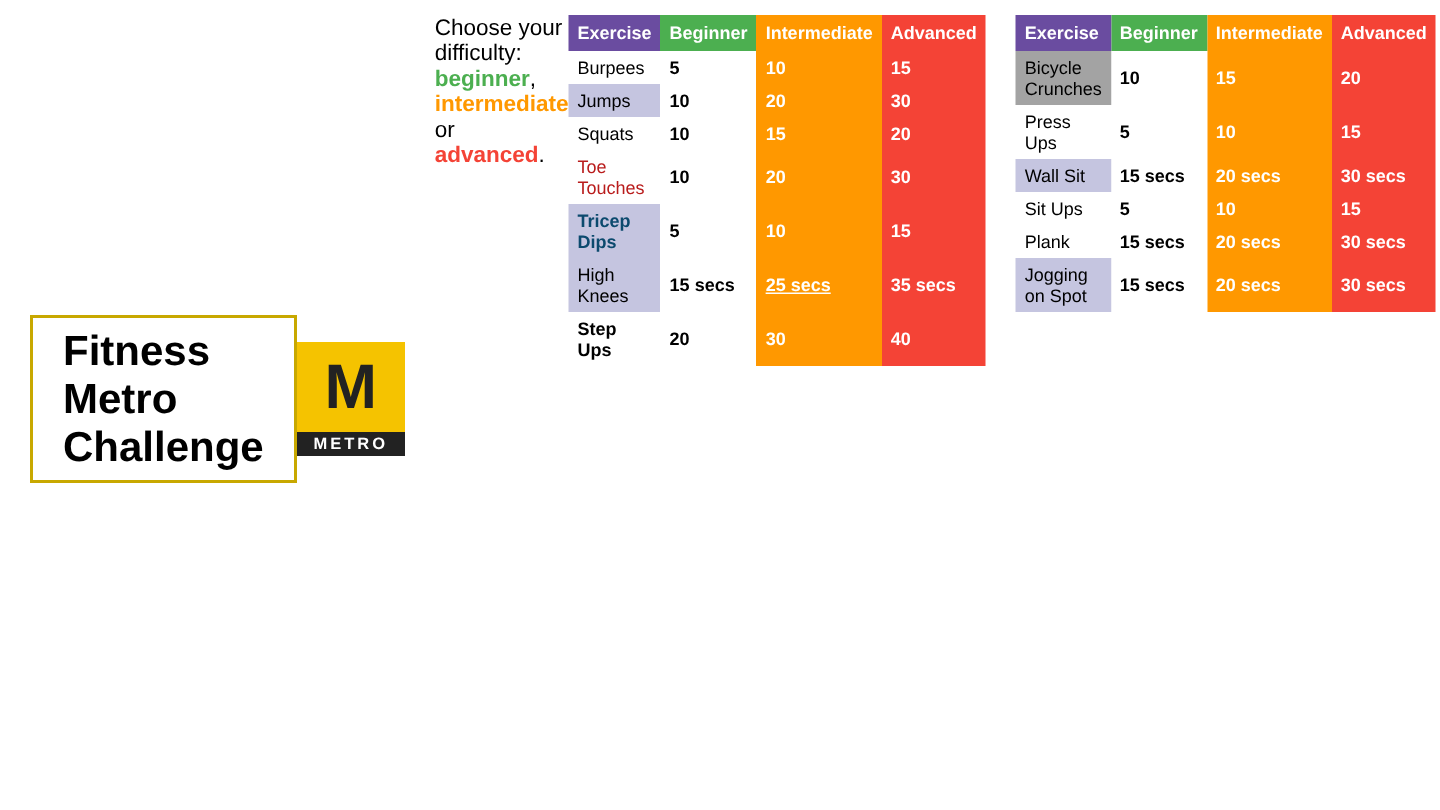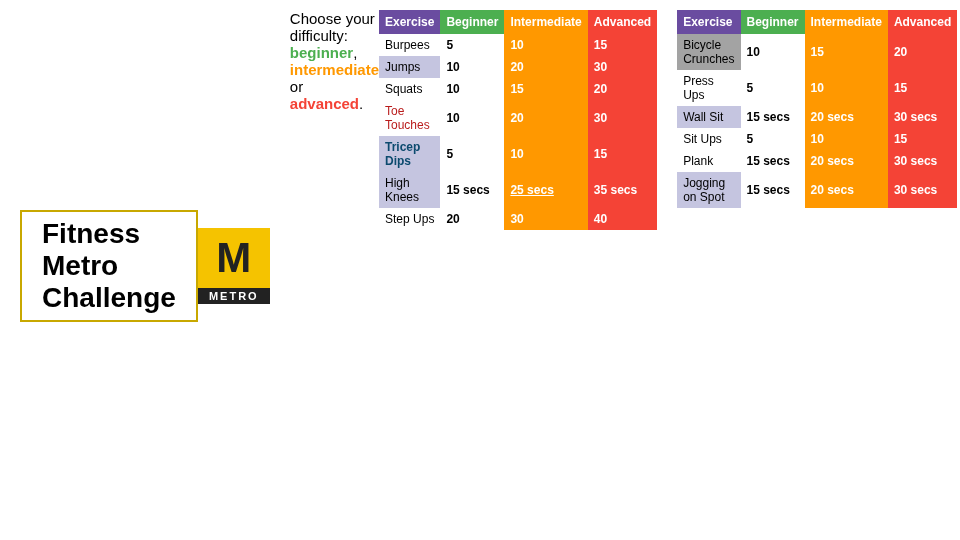--- a/index.html
+++ b/index.html
@@ -197,21 +197,21 @@
               <td style="background: rgb(255, 152, 0); color: rgb(255, 255, 255); font-weight: bold;">10</td>
               <td style="background: rgb(244, 67, 54); color: rgb(255, 255, 255); font-weight: bold;">15</td>
             </tr>
             <tr>
               <td style="background: rgb(197, 197, 224); color: rgb(0, 0, 0); font-weight: normal;">High Knees</td>
               <td style="background: rgb(255, 255, 255); color: rgb(0, 0, 0); font-weight: bold;">15 secs</td>
               <td style="background: rgb(255, 152, 0); color: rgb(255, 255, 255); font-weight: bold; text-decoration: underline;">25 secs</td>
               <td style="background: rgb(244, 67, 54); color: #ffffff; font-weight: bold;">35 secs</td>
             </tr>
             <tr>
-              <td style="background: rgb(255, 255, 255); color: rgb(0, 0, 0); font-weight: normal;">Step Ups</td>
+              <td style="background: rgb(255, 255, 255); color: rgb(0, 0, 0); font-weight: bold;">Step Ups</td>
               <td style="background: rgb(255, 255, 255); color: rgb(0, 0, 0); font-weight: bold;">20</td>
               <td style="background: rgb(255, 152, 0); color: rgb(255, 255, 255); font-weight: bold;">30</td>
               <td style="background: rgb(244, 67, 54); color: rgb(255, 255, 255); font-weight: bold;">40</td>
             </tr>
           </tbody>
       </table>
     </div>
 
     <div class="table-wrap">
       <table>

